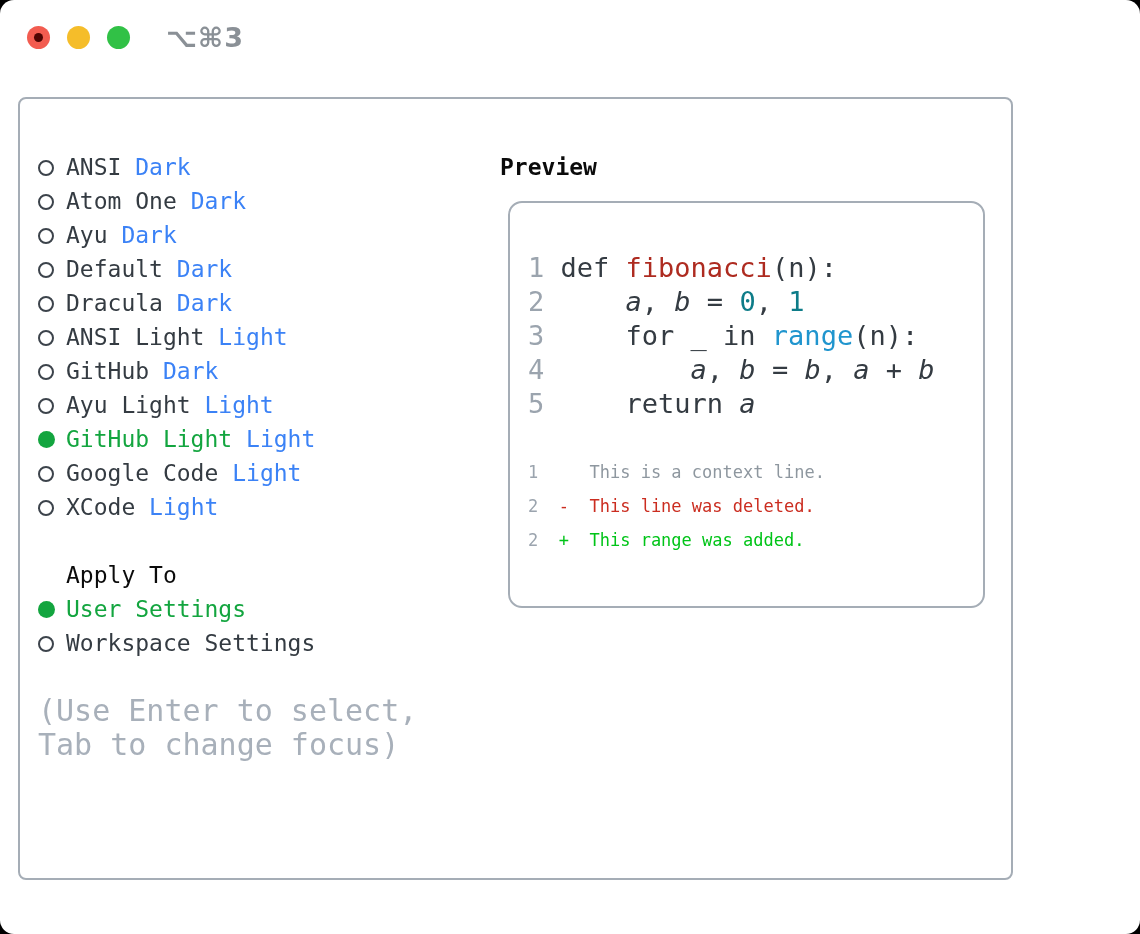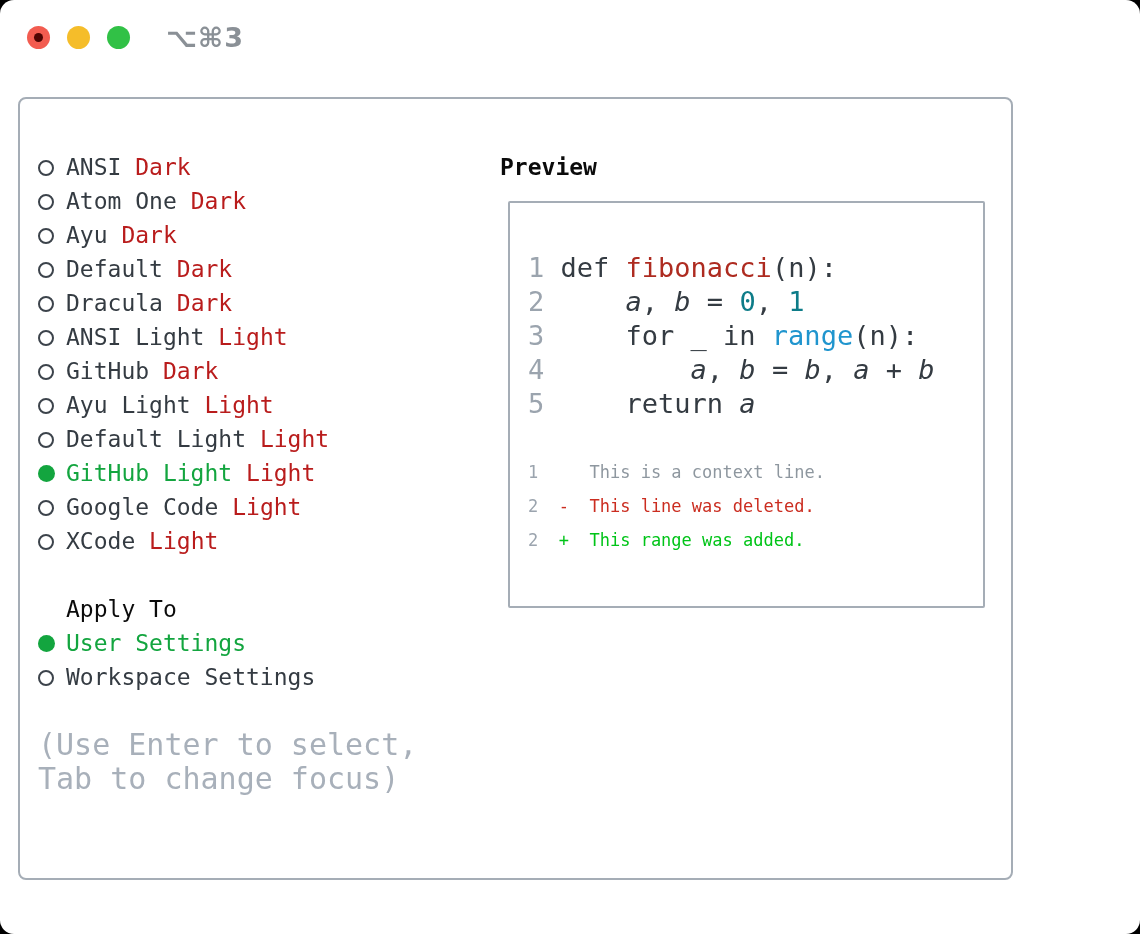--- a/index.html
+++ b/index.html
@@ -23,30 +23,30 @@
   
   .left-col { position:absolute; left:18px; top:51px; width:445px; }
   .row { height:34px; line-height:34px; font-size:23px; color:#343b42; white-space:pre; }
   .row.blank { height:34px; }
   .header-row { font-weight:bold; color:#0b0b0b; }
   .prefix { display:inline-block; width:28px; }
   .bullet { display:inline-block; width:16px; height:16px; border-radius:50%;
             border:2px solid #3c434b; margin-right:12px; vertical-align:-1px; }
   .bullet.filled { border:none; background:#13a53f; width:17px; height:17px; margin-right:11px; }
   .theme-row.selected .tname { color:#13a53f; }
-  .tvariant { color:#b91c1c; }
+  .tvariant { color:#3b82f6; }
   .apply-header { color:#0b0b0b; padding-left:28px; }
   .apply-row.selected .tname { color:#13a53f; }
   .hint { width:412px; font-size:30px; line-height:34px; color:#a8b0ba; white-space:normal; }
   
   .right-col { position:absolute; left:480px; top:51px; }
   .preview-header { font-weight:bold; color:#0b0b0b; width:120px; }
   .preview-box {
     margin-left:8px; margin-top:17px; width:477px; height:407px;
-    border:2px solid #a5adb6; border-radius:2px; background:#fff;
+    border:2px solid #a5adb6; border-radius:14px; background:#fff;
     padding:48px 0 0 18px; overflow:hidden;
   }
   .cline { height:34px; line-height:34px; font-size:27px; white-space:pre; color:#343b42; }
   .dline { height:34px; line-height:34px; font-size:17px; white-space:pre; }
   .pblank { height:34px; }
   .ln { color:#9ba4ae; }
   .tok-plain { color:#343b42; }
   .tok-func { color:#ae2b20; }
   .tok-numlit { color:#0d7c88; }
   .tok-builtin { color:#2095ce; }
@@ -73,21 +73,20 @@
     <div class="left-col">
       <div id="theme-list">
           <div class="row theme-row"><span class="bullet"></span><span class="tname">ANSI</span> <span class="tvariant">Dark</span></div>
           <div class="row theme-row"><span class="bullet"></span><span class="tname">Atom One</span> <span class="tvariant">Dark</span></div>
           <div class="row theme-row"><span class="bullet"></span><span class="tname">Ayu</span> <span class="tvariant">Dark</span></div>
           <div class="row theme-row"><span class="bullet"></span><span class="tname">Default</span> <span class="tvariant">Dark</span></div>
           <div class="row theme-row"><span class="bullet"></span><span class="tname">Dracula</span> <span class="tvariant">Dark</span></div>
           <div class="row theme-row"><span class="bullet"></span><span class="tname">ANSI Light</span> <span class="tvariant">Light</span></div>
           <div class="row theme-row"><span class="bullet"></span><span class="tname">GitHub</span> <span class="tvariant">Dark</span></div>
           <div class="row theme-row"><span class="bullet"></span><span class="tname">Ayu Light</span> <span class="tvariant">Light</span></div>
-          <div class="row theme-row"><span class="bullet"></span><span class="tname">Default Light</span> <span class="tvariant">Light</span></div>
           <div class="row theme-row selected"><span class="bullet filled"></span><span class="tname">GitHub Light</span> <span class="tvariant">Light</span></div>
           <div class="row theme-row"><span class="bullet"></span><span class="tname">Google Code</span> <span class="tvariant">Light</span></div>
           <div class="row theme-row"><span class="bullet"></span><span class="tname">XCode</span> <span class="tvariant">Light</span></div>
         </div>
       <div class="row blank"></div>
       <div class="row apply-header">Apply To</div>
       <div id="apply-list">
           <div class="row apply-row selected"><span class="bullet filled"></span><span class="tname">User Settings</span></div>
           <div class="row apply-row"><span class="bullet"></span><span class="tname">Workspace Settings</span></div>
         </div>

